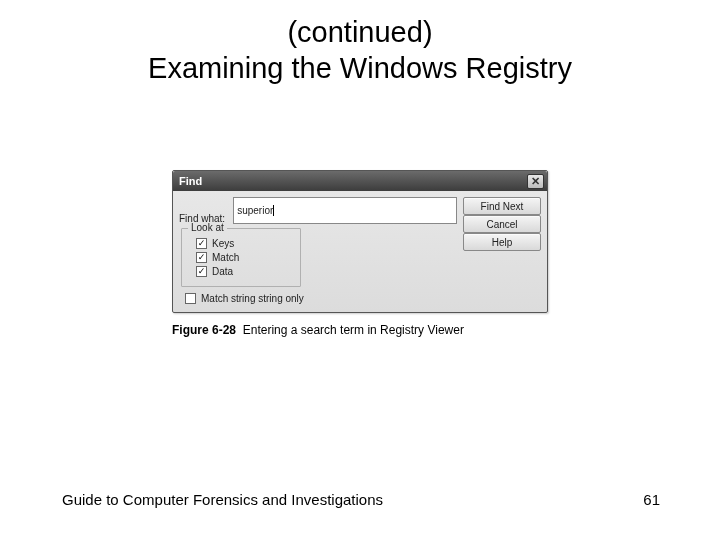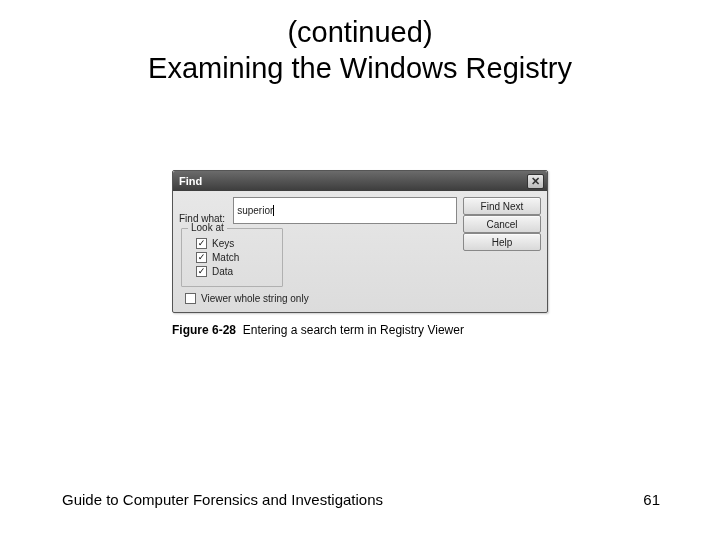--- a/index.html
+++ b/index.html
@@ -107,21 +107,21 @@
     height: 11px;
     display: inline-block;
   }
   .fieldset {
     position: relative;
     border: 1px solid #b0b0b0;
     border-radius: 1px;
     padding: 6px 8px 6px 8px;
     margin-top: 4px;
     margin-left: 2px;
-    width: 102px;
+    width: 120px;
   }
   .legend {
     position: absolute;
     top: -7px;
     left: 6px;
     background: #e3e3e3;
     padding: 0 3px;
     font-size: 10px;
   }
   .chk {
@@ -209,21 +209,21 @@
           </div>
           <div class="chk">
             <div class="chkbox">
                 <span>✓</span>
               </div>
             <span>Data</span>
           </div>
         </div>
         <div class="chk-row-bottom">
           <div class="chkbox"></div>
-          <span>Viewer whole string only</span>
+          <span>Match string string only</span>
         </div>
       </div>
       <div class="right-col">
         <div class="btn">
             <span>Find Next</span>
           </div>
         <div class="btn">
             <span>Cancel</span>
           </div>
         <div class="btn">

